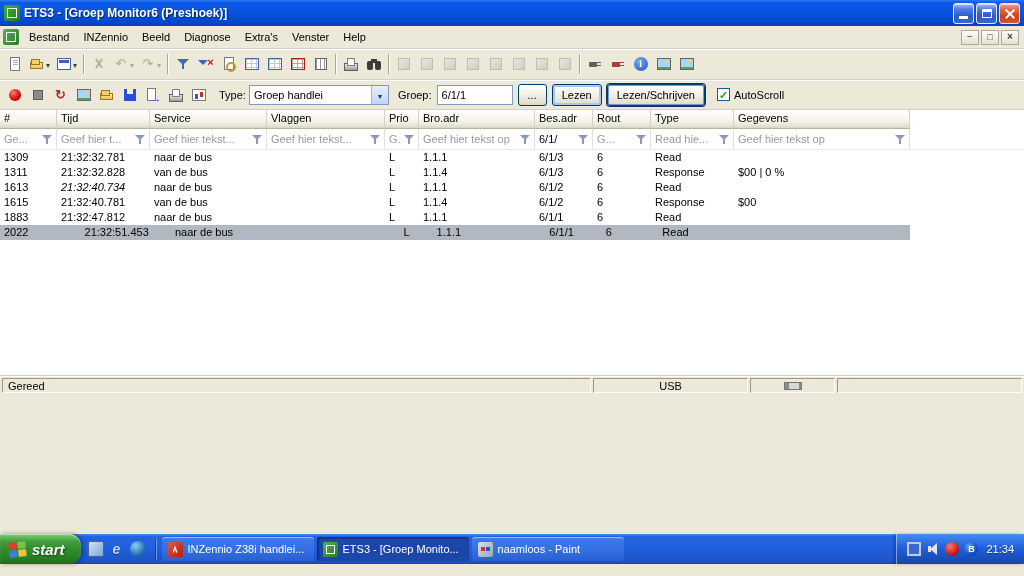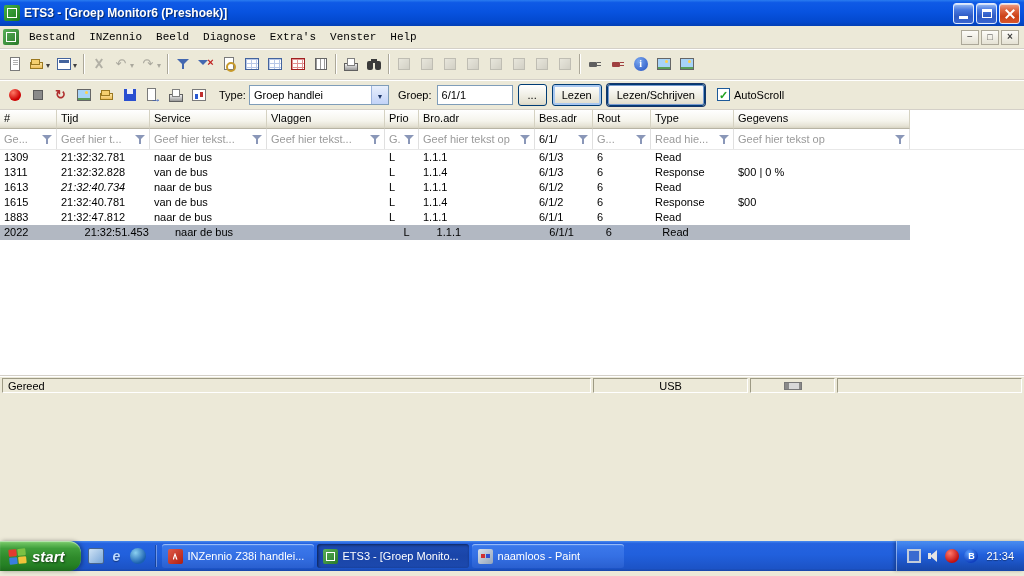--- a/index.html
+++ b/index.html
@@ -21,21 +21,21 @@
   .g-min { position:absolute; left:5px; bottom:4px; width:9px; height:3px; background:#fff; }
   .g-restore { position:absolute; left:5px; top:5px; width:10px; height:9px; border:1px solid #fff; border-top:3px solid #fff; }
   .g-close::before,.g-close::after { content:""; position:absolute; left:9px; top:4px; width:2px; height:12px; background:#fff; }
   .g-close::before { transform:rotate(45deg); } .g-close::after { transform:rotate(-45deg); }
 
   
   .menubar { height:23px; flex:none; display:flex; align-items:center; background:#ece9d8; border-bottom:1px solid #d4d0c8; padding:0 2px; }
   .child-icon { width:16px; height:16px; flex:none; margin:0 3px 0 1px; border-radius:2px; background:linear-gradient(135deg,#58b058,#2a7a2a); position:relative; }
   .child-icon::after { content:""; position:absolute; inset:3px; border:1px solid #fff; }
   .menu-items { display:flex; align-items:center; }
-  .menu-item { padding:3px 7px; cursor:default;font-family:Liberation Mono, monospace; }
+  .menu-item { padding:3px 7px; cursor:default; }
   .mdi-controls { margin-left:auto; display:flex; gap:2px; padding-right:3px; }
   .mbtn { position:relative; width:18px; height:15px; border:1px solid #aca899; background:linear-gradient(#fdfcf9,#e5e2d4); display:flex; align-items:center; justify-content:center; font-size:10px; color:#404040; line-height:1; }
   .mbtn-min::after { content:"−"; } .mbtn-restore::after { content:"□"; font-size:9px; } .mbtn-close::after { content:"×"; font-weight:bold; }
 
   
   .toolbar { flex:none; display:flex; align-items:center; background:#ece9d8; border-bottom:1px solid #d4d0c8; box-shadow:inset 0 1px 0 #fff; padding:2px 3px; }
   .tb1 { height:31px; }
   .tb2 { height:30px; }
   .tb-icons { display:flex; align-items:center; }
   .tb-btn { height:24px; min-width:23px; display:flex; align-items:center; justify-content:center; padding:0 2px; border:1px solid transparent; border-radius:2px; }
@@ -125,21 +125,21 @@
   
   .statusbar { height:19px; flex:none; display:flex; gap:2px; align-items:stretch; background:#ece9d8; border-top:1px solid #d4d0c8; box-shadow:inset 0 1px 0 #fff; padding:2px 2px 1px; }
   .sb-panel { border:1px solid; border-color:#9d9a84 #fff #fff #9d9a84; display:flex; align-items:center; padding:0 5px; overflow:hidden; }
   .sb-main { flex:1; }
   .sb-usb { width:155px; justify-content:center; }
   .sb-conn { width:85px; justify-content:center; }
   .sb-right { width:185px; }
   .conn-ico { width:18px; height:8px; border:1px solid #777; background:linear-gradient(90deg,#8a8a8a 0 4px,#d8d8d8 4px 14px,#8a8a8a 14px); }
 
   
-  .taskbar { position:absolute; left:0; bottom:5px; width:1024px; height:30px; display:flex; align-items:center;
+  .taskbar { position:absolute; left:0; bottom:12px; width:1024px; height:30px; display:flex; align-items:center;
     background:linear-gradient(180deg,#4a8df0 0%, #2663e0 8%, var(--taskbar-blue,#2160dd) 45%, #1c53c6 92%, #1646a8 100%); }
   .start { height:30px; flex:none; display:flex; align-items:center; gap:6px; padding:0 16px 0 9px; border-radius:0 12px 12px 0;
     background:linear-gradient(180deg,#7fd06f 0%,#3f9e3b 25%,var(--start-green,#2f8a2b) 55%,#258124 80%,#1d6b1c 100%);
     box-shadow:inset 0 1px 1px rgba(255,255,255,.5), 2px 0 4px rgba(0,0,0,.35); }
   .start-label { color:#fff; font-weight:bold; font-style:italic; font-size:15px; text-shadow:1px 1px 2px rgba(0,0,0,.55); }
   .win-flag { display:grid; grid-template-columns:8px 8px; grid-template-rows:7px 7px; gap:1px; transform:rotate(-6deg); }
   .win-flag span { border-radius:1px; }
   .wf-r { background:#e23a2e; } .wf-g { background:#7bc143; } .wf-b { background:#3a7ede; } .wf-y { background:#f0c33a; }
   .quicklaunch { display:flex; align-items:center; gap:5px; padding:0 7px; }
   .ql-ico { width:16px; height:16px; position:relative; }

